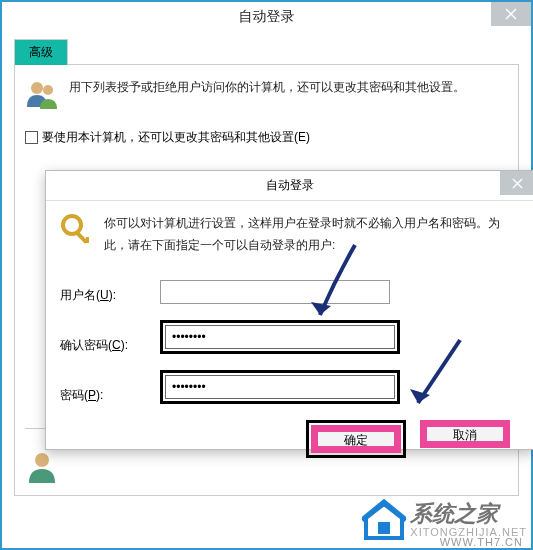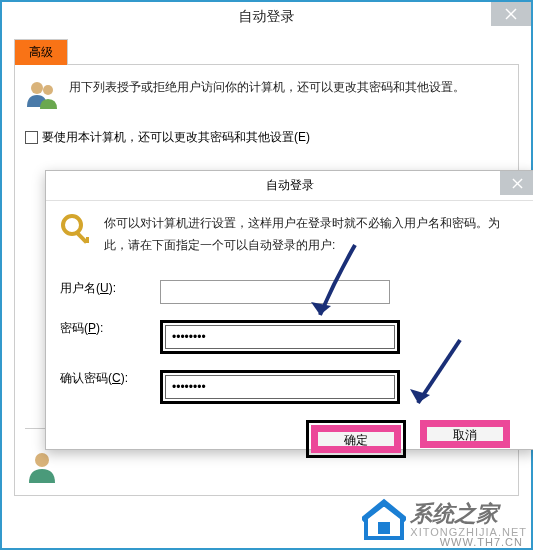--- a/index.html
+++ b/index.html
@@ -44,21 +44,21 @@
     .close-btn1 svg { stroke: #fff; }
     .tabs {
       display: flex;
       margin-left: 12px;
       margin-top: 6px;
     }
     .tab {
       padding: 4px 14px;
       border: 1px solid #ccc;
       border-bottom: none;
-      background: #f97316;
+      background: #14b8a6;
       font-size: 12px;
       margin-right: -1px;
       position: relative;
     }
     .tab.active {
       z-index: 2;
       background: #fff;
     }
     .tab.inactive { top: 1px; }
     .panel {
@@ -142,21 +142,21 @@
       padding: 12px 14px;
     }
     .desc-row2 {
       display: flex;
       gap: 8px;
     }
     .key-icon { width: 36px; height: 36px; flex-shrink: 0; }
     .form-rows { margin-top: 24px; }
     .form-row {
       display: flex;
-      align-items: flex-start;
+      align-items: flex-end;
       margin-bottom: 16px;
     }
     .form-label {
       width: 100px;
       font-size: 12px;
     }
     .form-input {
       width: 230px;
       height: 24px;
       border: 1px solid #999;
@@ -299,27 +299,27 @@
       </svg>
       <div class="desc-text">你可以对计算机进行设置，这样用户在登录时就不必输入用户名和密码。为此，请在下面指定一个可以自动登录的用户:</div>
     </div>
 
     <div class="form-rows">
       <div class="form-row">
         <span class="form-label">用户名(<span class="u">U</span>):</span>
         <input class="form-input" type="text" value="" style="">
       </div>
       <div class="form-row">
-        <span class="form-label">密码(<span class="u">P</span>):</span>
+        <span class="form-label">确认密码(<span class="u">C</span>):</span>
         <span class="highlight-box">
           <input class="form-input" style="border: 1px solid rgb(102, 102, 102);" type="password" value="••••••••">
         </span>
       </div>
       <div class="form-row">
-        <span class="form-label">确认密码(<span class="u">C</span>):</span>
+        <span class="form-label">密码(<span class="u">P</span>):</span>
         <span class="highlight-box">
           <input class="form-input" style="border: 1px solid rgb(102, 102, 102);" type="password" value="••••••••">
         </span>
       </div>
     </div>
 
     <div class="buttons-row">
       <span class="btn-highlight">
         <button class="dlg-btn">确定</button>
       </span>

